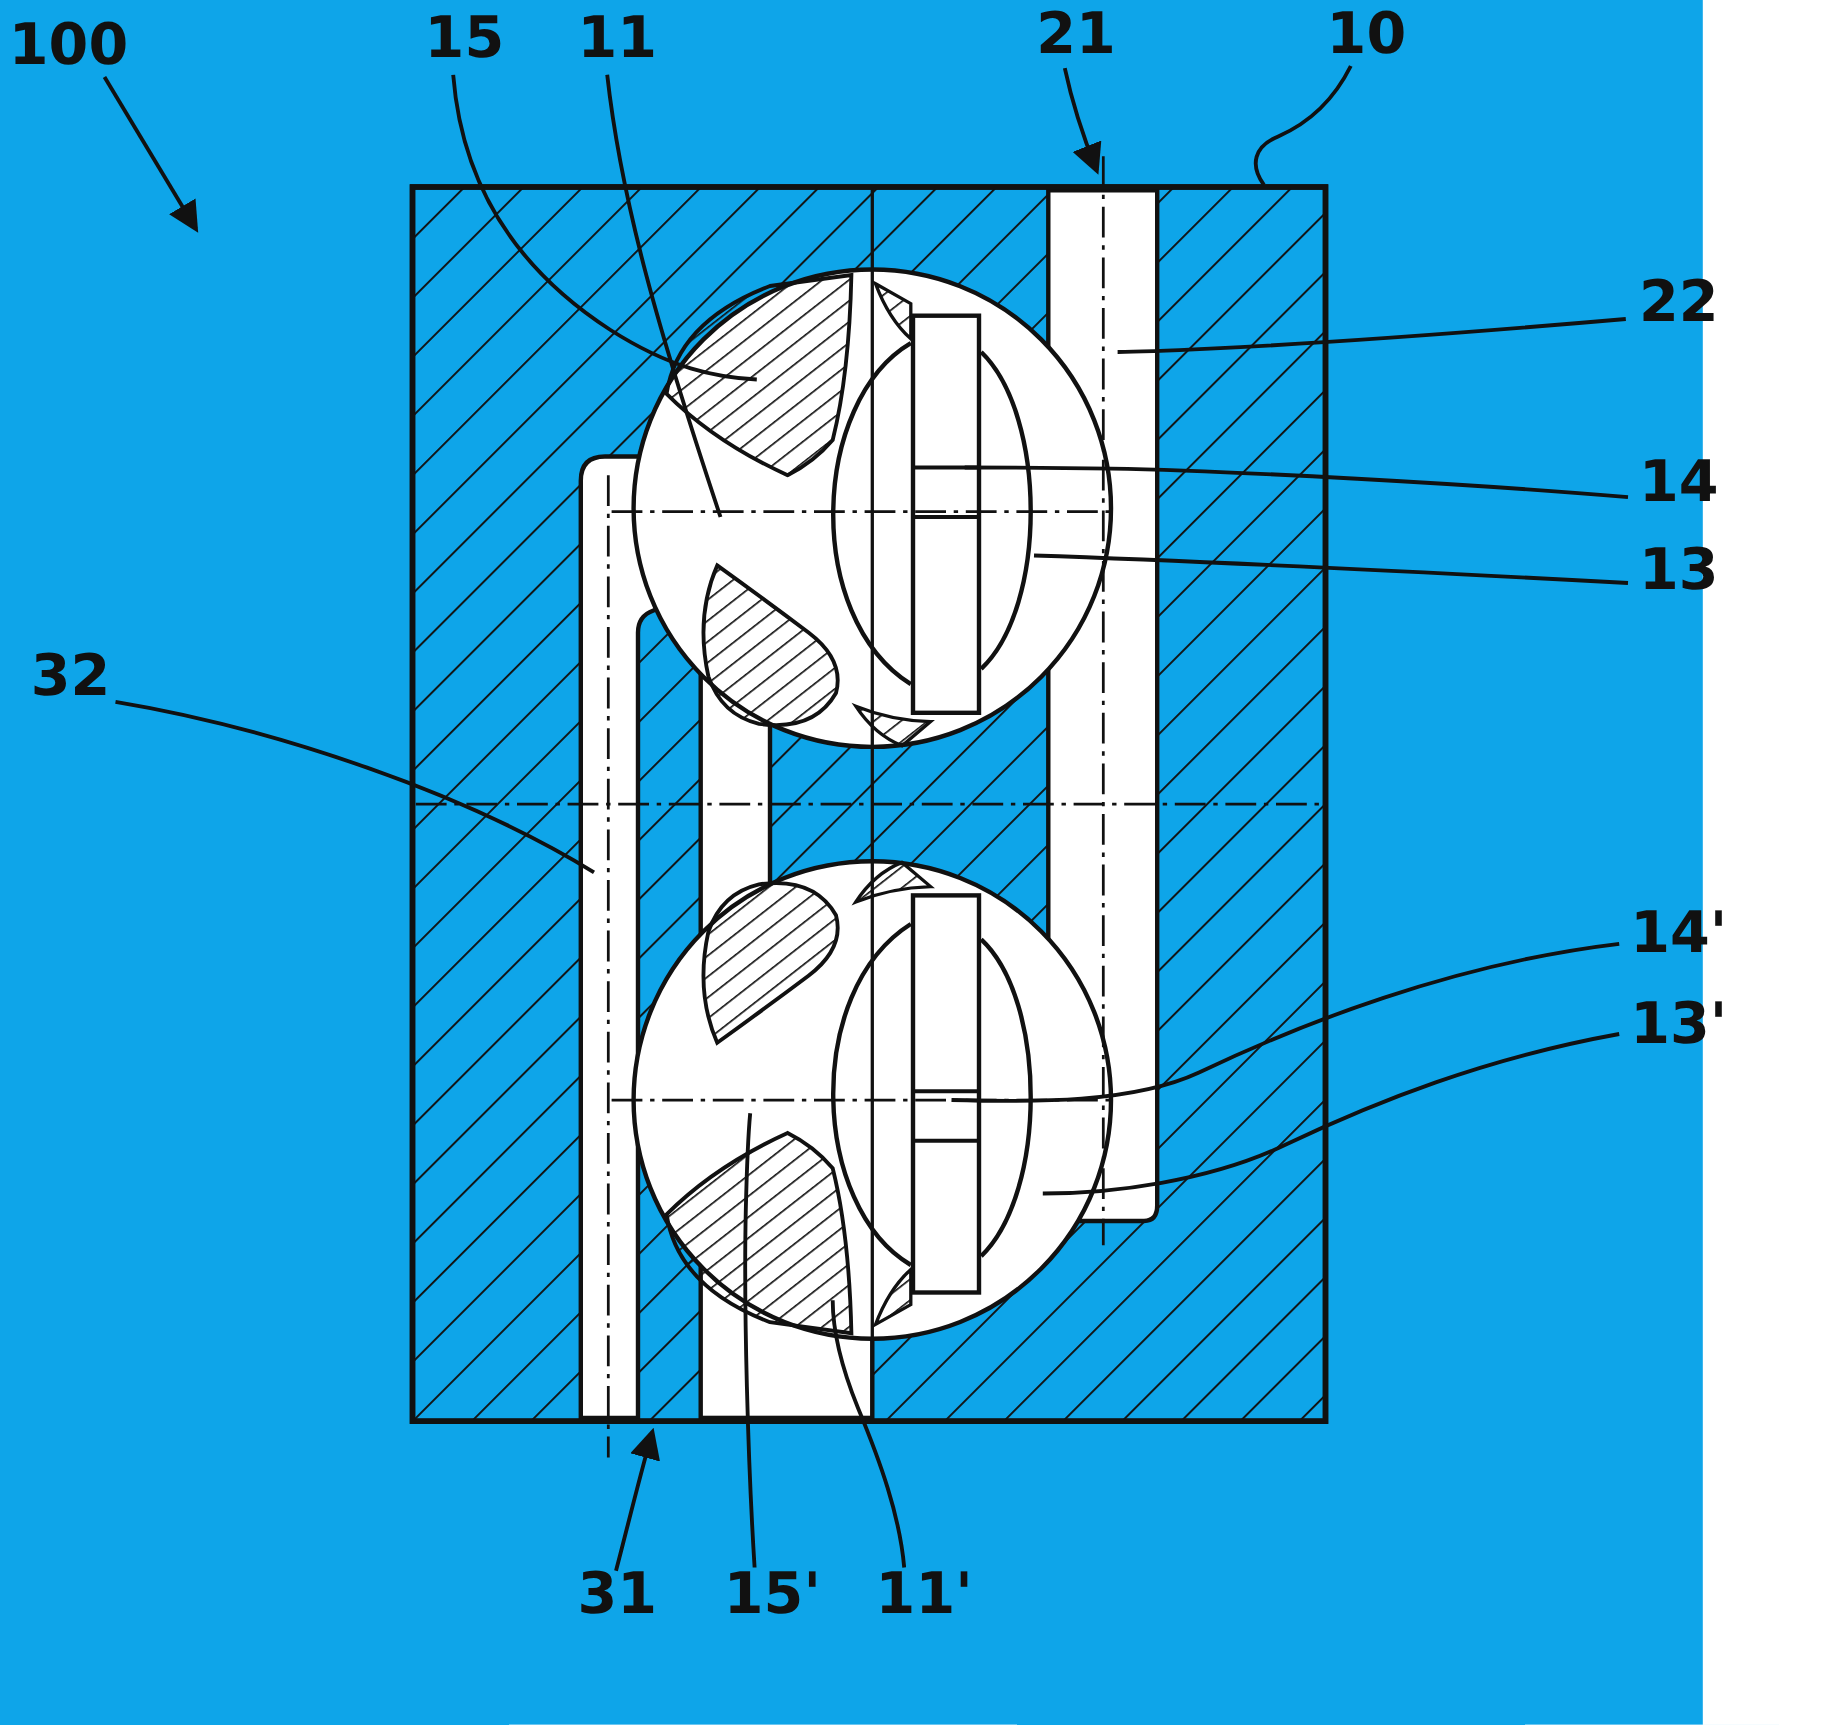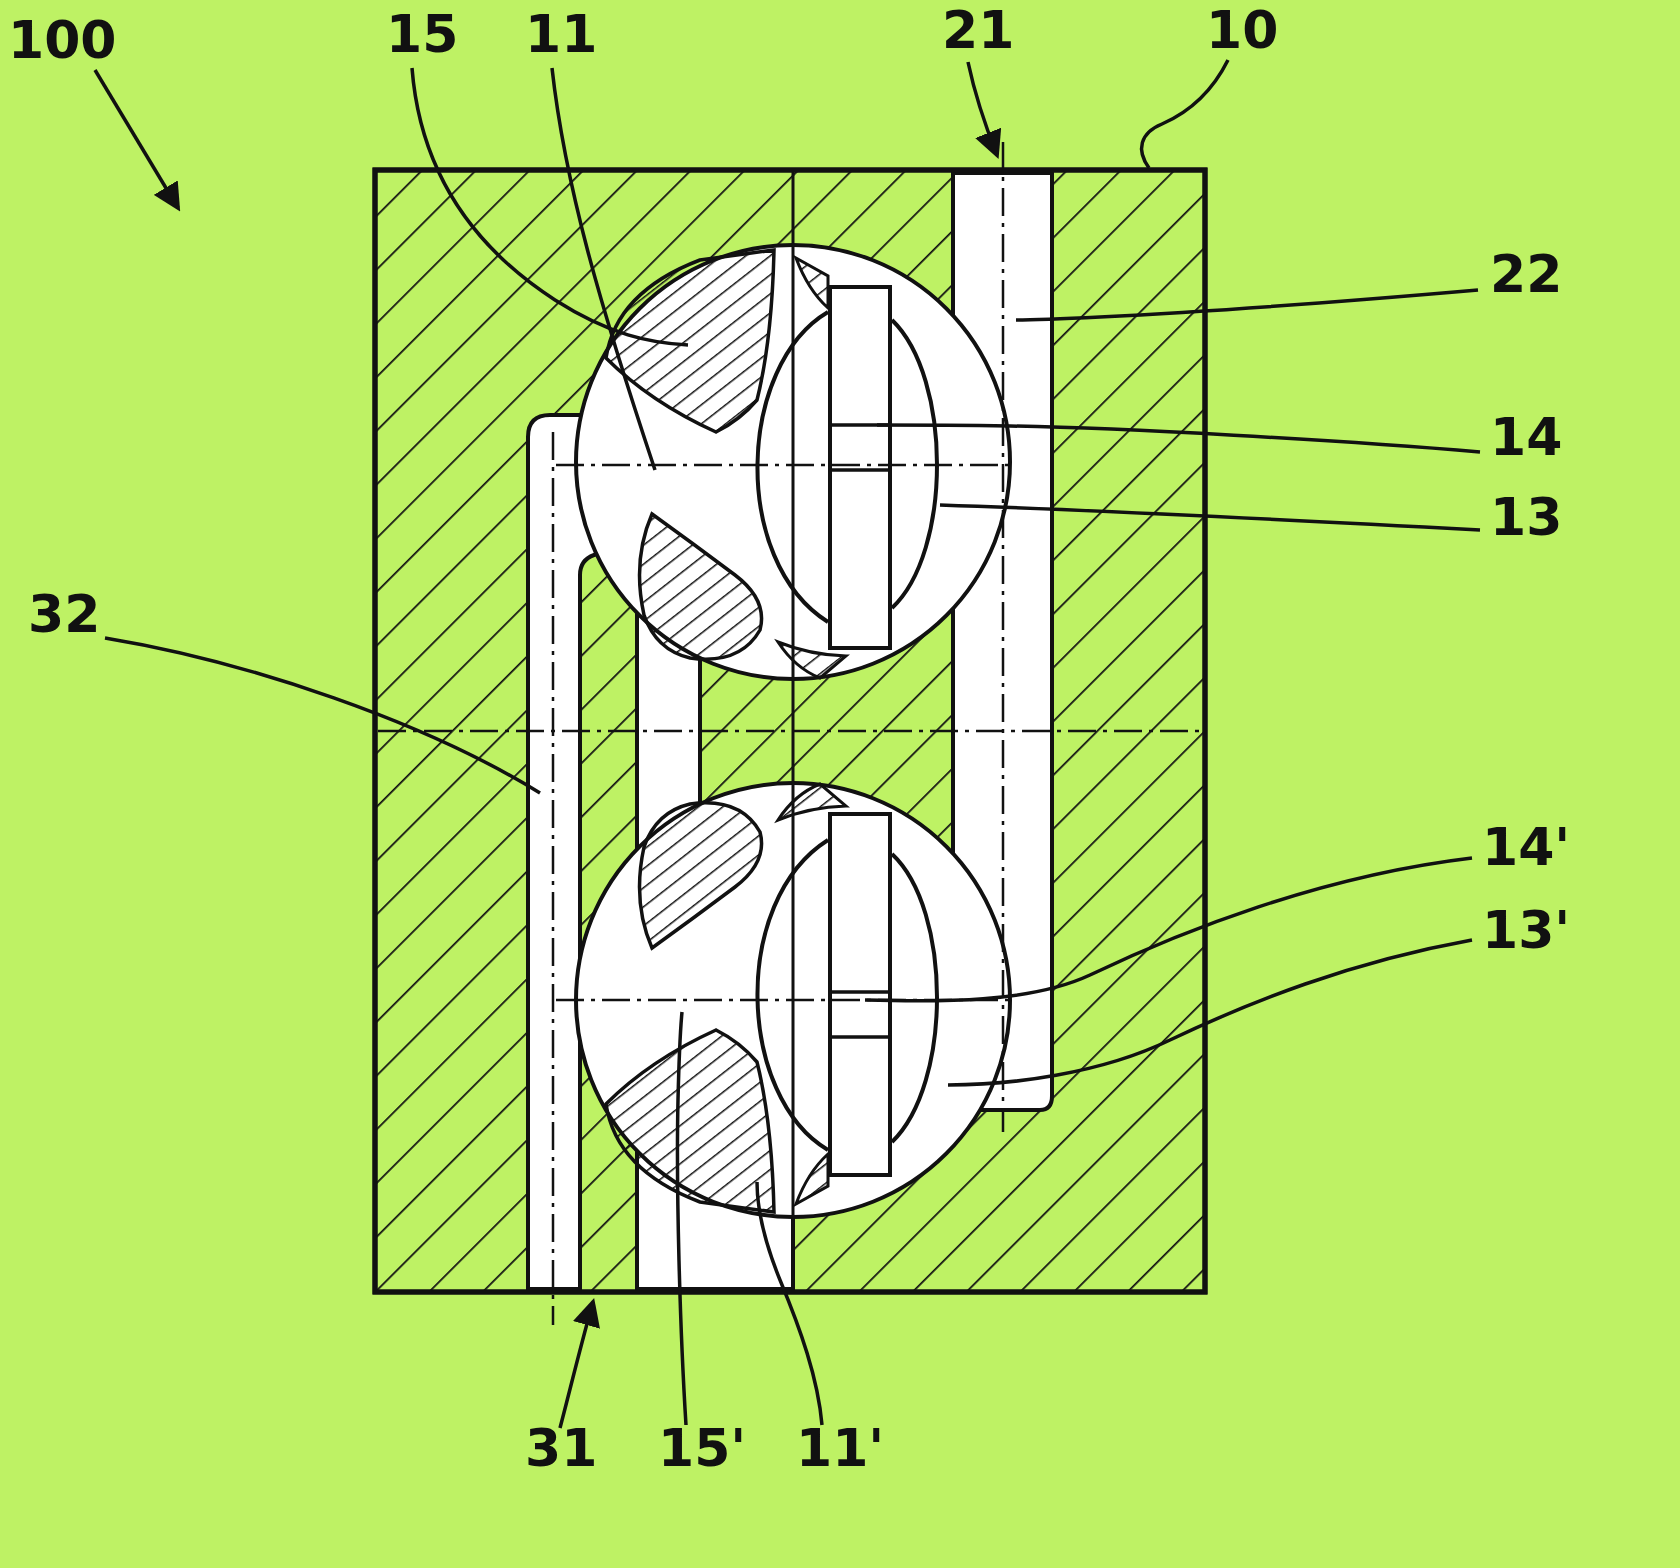--- a/index.html
+++ b/index.html
@@ -4,23 +4,23 @@
 <style>
   html, body {
     margin: 0;
     padding: 0;
     background: #ffffff;
     width: 1680px;
     height: 1568px;
     overflow: hidden;
   }
   .figure-wrap {
-    width: 1680px;
+    width: 1548px;
     height: 1568px;
-    background: #bef264;
+    background: #0ea5e9;
   }
   svg { display: block; }
   .ref-label {
     font-family: "DejaVu Sans", "Liberation Sans", sans-serif;
     font-weight: bold;
     font-size: 52px;
     fill: #111111;
   }
   .leader   { fill: none; stroke: #111111; stroke-width: 3.5; }
   .outline  { fill: none; stroke: #111111; }

